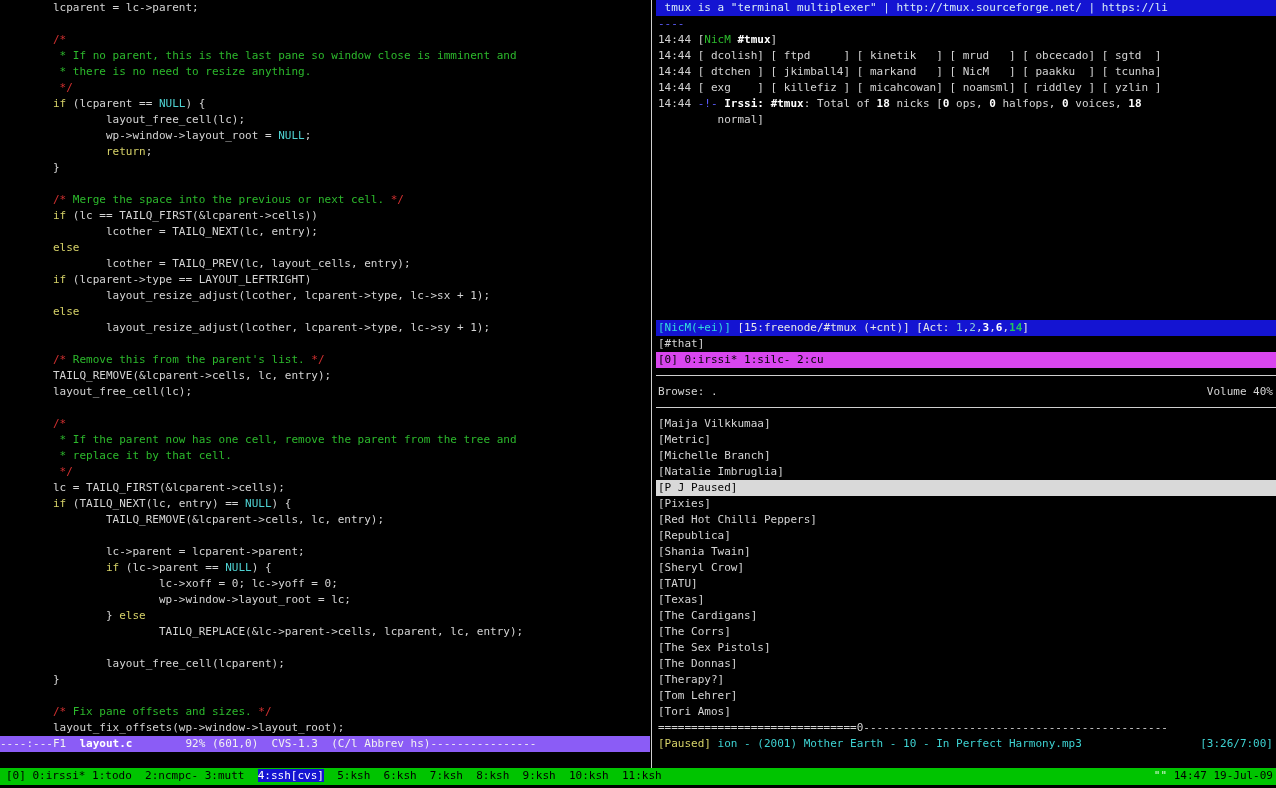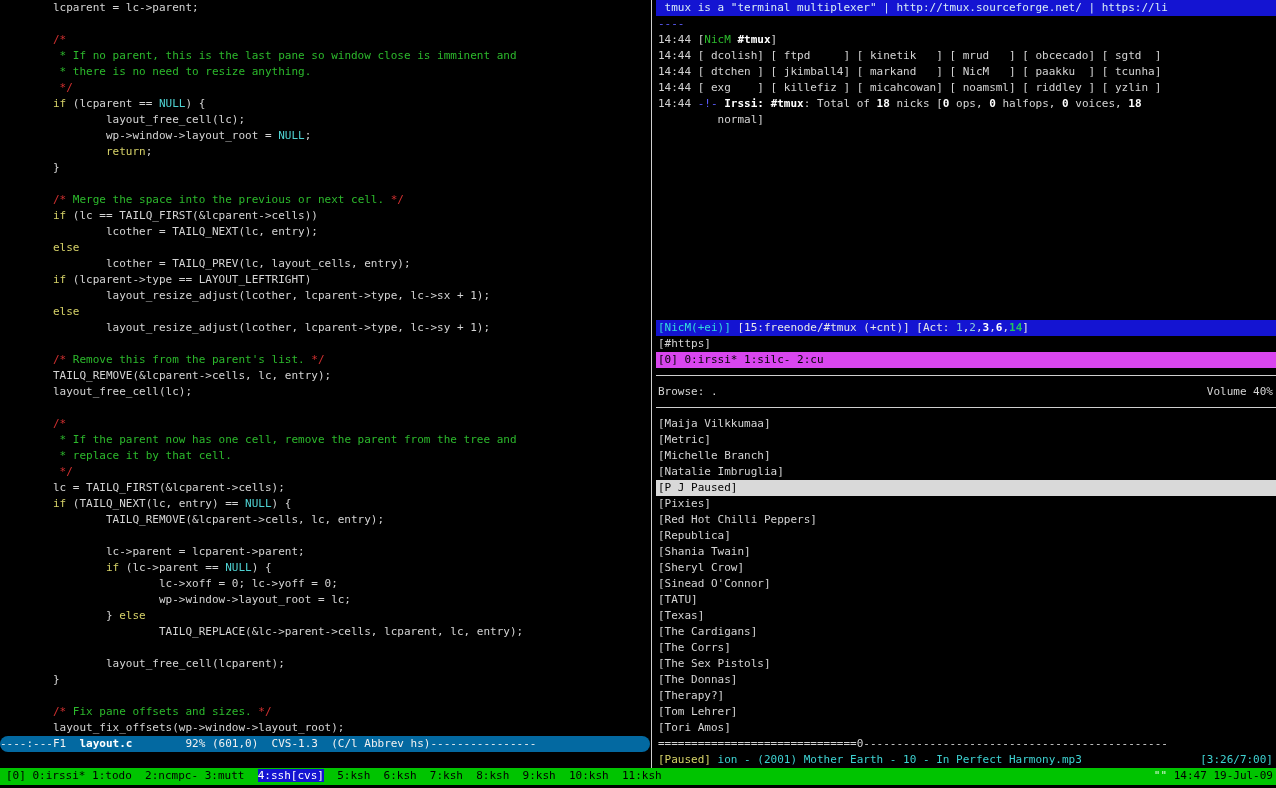--- a/index.html
+++ b/index.html
@@ -13,21 +13,21 @@
   .hborder{position:absolute;left:656px;top:368px;width:620px;height:16px;
            background:linear-gradient(to bottom,#000 7px,#cfcfcf 7px,#cfcfcf 8px,#000 8px);}
   .pane-ncmpc{position:absolute;left:656px;top:384px;width:620px;height:384px;overflow:hidden;}
   .pane-irssi .trow,.pane-ncmpc .trow{padding-left:2px;}
   .statusbar{position:absolute;left:0;top:768px;width:1276px;height:17px;background:#00c400;}
   .statusbar .trow{padding-left:6px;}
   .bottomstrip{position:absolute;left:0;top:785px;width:1276px;height:3px;background:#000;}
   .bg-blue{background:#1414d2;}
   .bg-cyan{background:#d946ef;}
   .bg-sel{background:#d9d9d9;}
-  .bg-ml{background:#0369a1;border-radius:8px;}
+  .bg-ml{background:#8b5cf6;}
   .hline{background:linear-gradient(to bottom,transparent 7px,#cfcfcf 7px,#cfcfcf 8px,transparent 8px);}
   .t-d{color:#d4d4d4;}
   .t-b{color:#ffffff;font-weight:bold;}
   .t-k{color:#d6d268;}
   .t-c{color:#2cb92c;}
   .t-r{color:#d33030;}
   .t-y{color:#4fd2d2;}
   .t-g{color:#2cb92c;}
   .t-i{color:#5c5cff;}
   .t-cy{color:#33dcdc;}
@@ -65,38 +65,37 @@
       <div class="trow"></div>
       <div class="trow"></div>
       <div class="trow"></div>
       <div class="trow"></div>
       <div class="trow"></div>
       <div class="trow"></div>
       <div class="trow"></div>
       <div class="trow"></div>
       <div class="trow"></div>
       <div class="trow bg-blue"><span class="t-cy">[NicM(+ei)]</span><span class="t-w"> [15:freenode/#tmux (+cnt)] [Act: </span><span class="t-pc">1</span><span class="t-w">,</span><span class="t-pc">2</span><span class="t-w">,</span><span class="t-wb">3</span><span class="t-w">,</span><span class="t-wb">6</span><span class="t-w">,</span><span class="t-m">14</span><span class="t-w">]</span></div>
-      <div class="trow"><span class="t-d">[#https]</span></div>
+      <div class="trow"><span class="t-d">[#that]</span></div>
       <div class="trow bg-cyan"><span class="t-blk">[0] 0:irssi* 1:silc- 2:cu</span></div>
     </div>
   <div class="hborder"></div>
   <div class="pane-ncmpc">
       <div class="trow"><span class="t-d">Browse: .</span><span class="tright"><span class="t-d">Volume 40%</span></span></div>
       <div class="trow hline"></div>
       <div class="trow"><span class="t-d">[Maija Vilkkumaa]</span></div>
       <div class="trow"><span class="t-d">[Metric]</span></div>
       <div class="trow"><span class="t-d">[Michelle Branch]</span></div>
       <div class="trow"><span class="t-d">[Natalie Imbruglia]</span></div>
       <div class="trow bg-sel"><span class="t-blk">[P J Paused]</span></div>
       <div class="trow"><span class="t-d">[Pixies]</span></div>
       <div class="trow"><span class="t-d">[Red Hot Chilli Peppers]</span></div>
       <div class="trow"><span class="t-d">[Republica]</span></div>
       <div class="trow"><span class="t-d">[Shania Twain]</span></div>
       <div class="trow"><span class="t-d">[Sheryl Crow]</span></div>
-      <div class="trow"><span class="t-d">[Sinead O'Connor]</span></div>
       <div class="trow"><span class="t-d">[TATU]</span></div>
       <div class="trow"><span class="t-d">[Texas]</span></div>
       <div class="trow"><span class="t-d">[The Cardigans]</span></div>
       <div class="trow"><span class="t-d">[The Corrs]</span></div>
       <div class="trow"><span class="t-d">[The Sex Pistols]</span></div>
       <div class="trow"><span class="t-d">[The Donnas]</span></div>
       <div class="trow"><span class="t-d">[Therapy?]</span></div>
       <div class="trow"><span class="t-d">[Tom Lehrer]</span></div>
       <div class="trow"><span class="t-d">[Tori Amos]</span></div>
       <div class="trow"><span class="t-d">==============================0----------------------------------------------</span></div>

